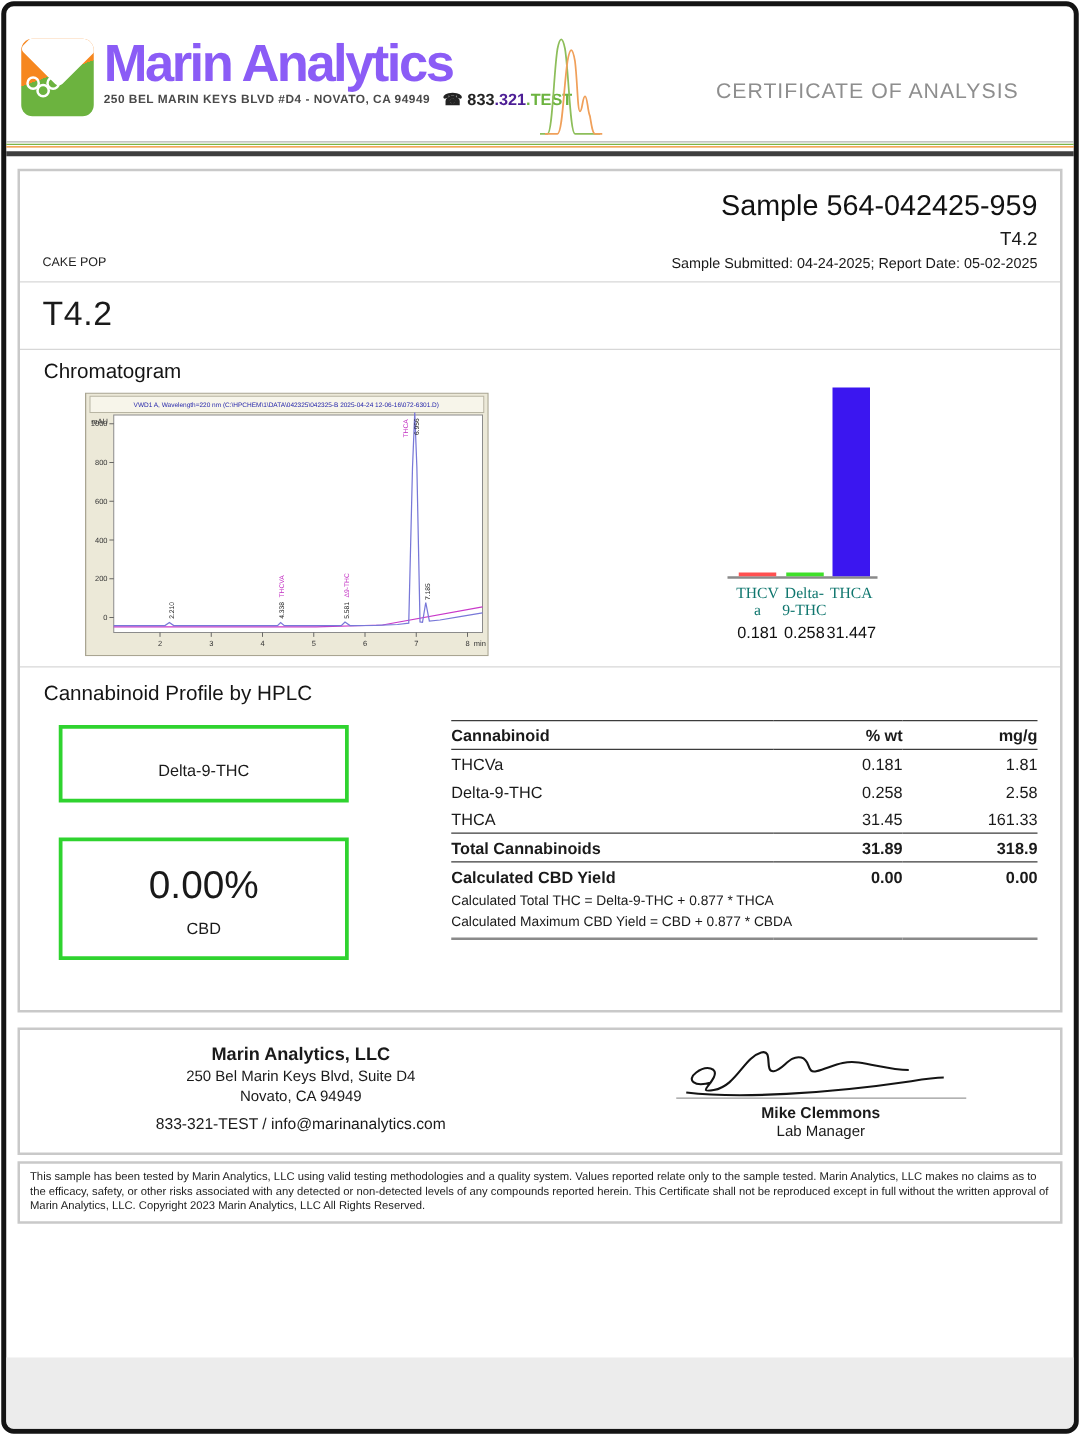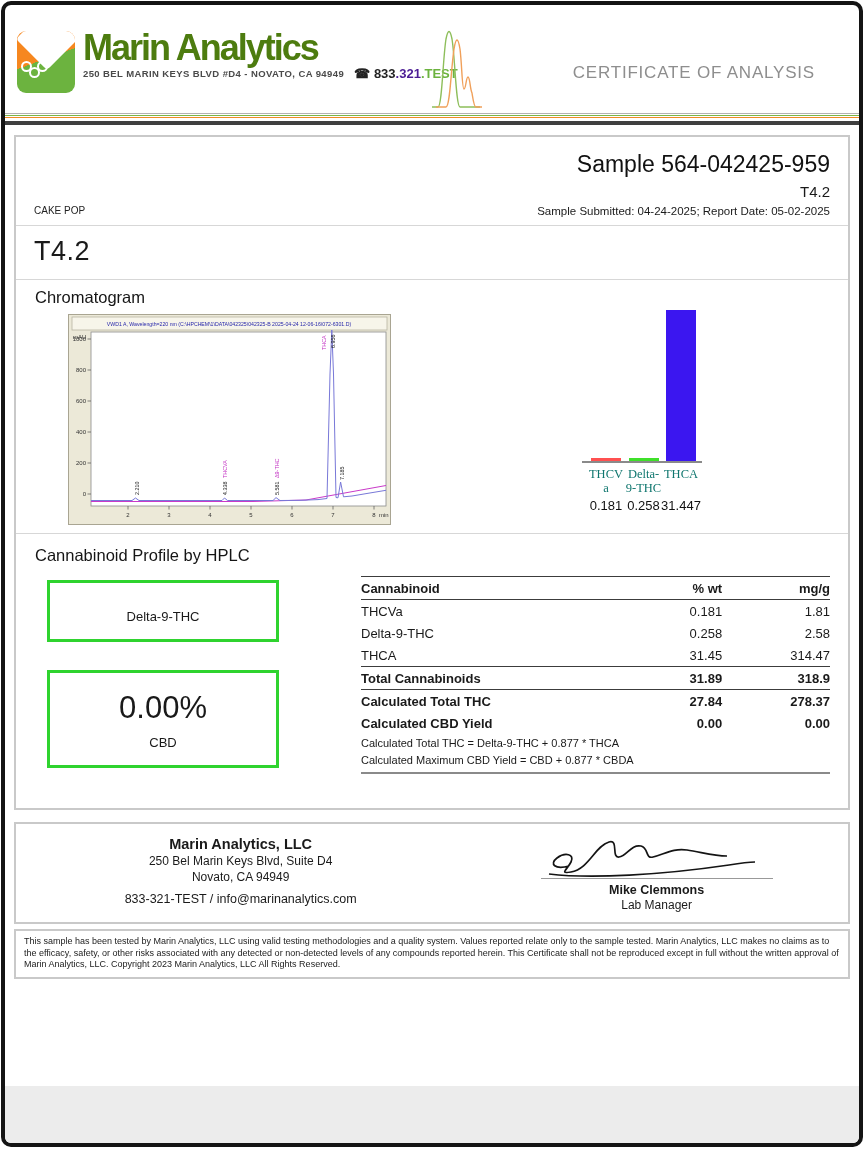--- a/index.html
+++ b/index.html
@@ -10,21 +10,21 @@
   
   .header { position:relative; padding:26px 12px 0 12px; height:108px; }
   .brand-row { display:flex; align-items:flex-start; }
   .logo-badge { position:relative; width:58px; height:62px; border-radius:9px; overflow:hidden; flex:0 0 auto;
                 background:linear-gradient(160deg,#F6871F 46%,#6CB33F 46%); }
   .logo-diamond { position:absolute; left:8px; top:-14px; width:44px; height:44px; background:#fff; transform:rotate(45deg); border-radius:4px; }
   .logo-mol { position:absolute; left:4px; top:30px; display:flex; }
   .logo-mol span { width:11px; height:11px; border:2px solid #fff; border-radius:50%; background:transparent; margin-right:-3px; }
   .logo-mol span:nth-child(2){ margin-top:6px; }
   .brand-text { margin-left:8px; }
-  .brand-name { font-size:36px; font-weight:bold; letter-spacing:-2px; color:#4d7c0f; line-height:0.95; }
+  .brand-name { font-size:42px; font-weight:bold; letter-spacing:-2px; color:#8b5cf6; line-height:0.95; }
   .brand-sub { display:flex; align-items:center; margin-top:1px; }
   .brand-address { font-size:9.5px; font-weight:bold; color:#4a4a4a; letter-spacing:0.4px; }
   .brand-phone { font-size:13px; font-weight:bold; margin-left:10px; color:#232323; }
   .peaks-deco { position:absolute; left:425px; top:22px; }
   .cert-title { position:absolute; right:44px; top:58px; font-size:17px; color:#8E8E8E; letter-spacing:0.8px; }
   .rule-thin { height:1px; margin:0 -12px; }
   .rule-gray { background:#b3b3b3; } .rule-green { background:#7CB547; margin-top:1px;} .rule-orange { background:#F08A24; margin-top:1px;}
   .rule-dark { height:4px; background:#3F3F3F; margin:3px -12px 0 -12px; }
 
   
@@ -232,31 +232,26 @@
             <td class="c3">1.81</td>
           </tr>
           <tr>
             <td>Delta-9-THC</td>
             <td class="c2">0.258</td>
             <td class="c3">2.58</td>
           </tr>
           <tr class="last-cmpd">
             <td>THCA</td>
             <td class="c2">31.45</td>
-            <td class="c3">314.47</td>
+            <td class="c3">161.33</td>
           </tr>
           <tr class="total">
             <td>Total Cannabinoids</td>
             <td class="c2">31.89</td>
             <td class="c3">318.9</td>
-          </tr>
-          <tr class="calc">
-            <td>Calculated Total THC</td>
-            <td class="c2">27.84</td>
-            <td class="c3">278.37</td>
           </tr>
           <tr class="calc">
             <td>Calculated CBD Yield</td>
             <td class="c2">0.00</td>
             <td class="c3">0.00</td>
           </tr>
           <tr class="note">
             <td colspan="3">Calculated Total THC = Delta-9-THC + 0.877 * THCA</td>
           </tr>
           <tr class="note note-last">

